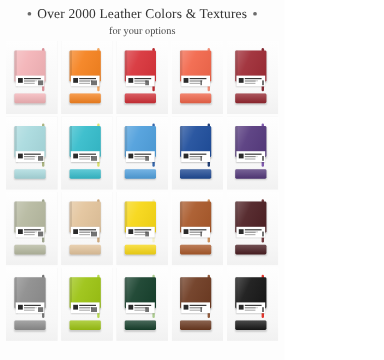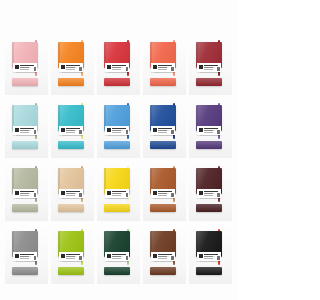--- a/index.html
+++ b/index.html
@@ -147,20 +147,26 @@
     width:7px;height:3.4px;
     background:repeating-linear-gradient(90deg,#444 0 .4px,#fff .4px .9px);
     opacity:.75;
   }
 </style>
 </head>
 <body>
 
 <div class="page">
 
+  <div class="header">
+    <div class="headline">
+      <span class="bullet"></span><span>Over 2000 Leather Colors &amp; Textures</span><span class="bullet"></span>
+    </div>
+    <div class="subhead">for your options</div>
+  </div>
 
   <div class="grid">
       <div class="cell">
         <div class="stage"></div>
         <div class="strap" style="background: rgb(217, 141, 150); left: 30px;"></div>
         <div class="cover" style="background: rgb(243, 179, 183);"></div>
         <div class="spine"></div>
         <div class="block" style="background: rgb(243, 179, 183);"></div>
         <div class="label">
           <span class="lbl-logo"></span>

